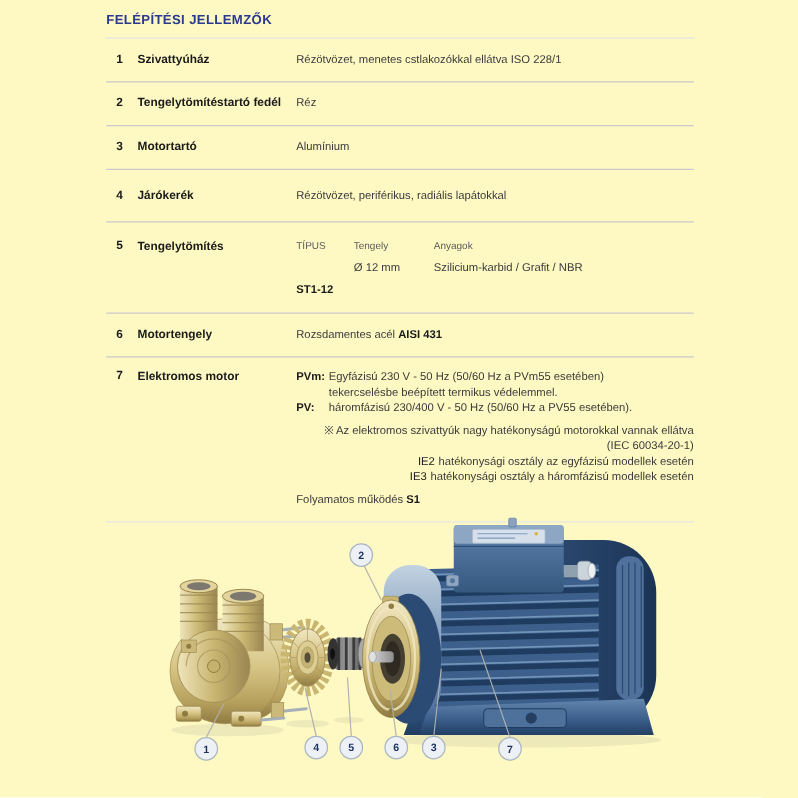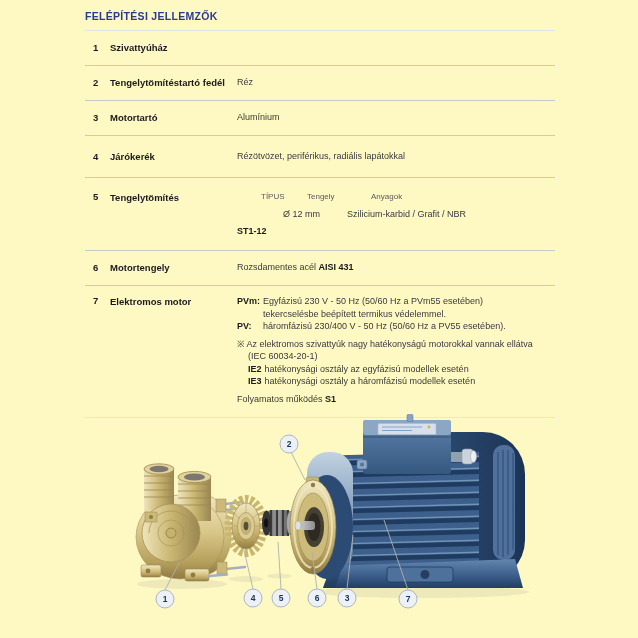--- a/index.html
+++ b/index.html
@@ -13,48 +13,49 @@
   .row.r4{padding:14px 0;}
   .row.r5{padding:13px 0;}
   .row.r7{border-bottom:1px solid #e6e6e6;padding:9px 0 12px;}
   .cell-num{width:25px;box-sizing:border-box;padding-left:8px;font-weight:bold;font-size:9.5px;color:#1a1a1a;flex-shrink:0;}
   .cell-label{width:127px;box-sizing:border-box;padding-right:12px;font-weight:bold;font-size:9.5px;line-height:13px;color:#1a1a1a;flex-shrink:0;}
   .cell-desc{flex:1;font-size:9px;line-height:12.5px;color:#3a3a3a;}
   .b{font-weight:bold;color:#1a1a1a;}
   
   .seal-table{width:100%;}
   .seal-hrow,.seal-vrow{display:flex;}
-  .seal-hrow{font-size:8px;color:#5a5a5a;margin-bottom:4px;margin-left:24px;}
+  .seal-hrow{font-size:8px;color:#5a5a5a;margin-bottom:4px;}
   .seal-vrow{font-size:9px;color:#3a3a3a;}
   .sc1{width:46px;}.sc2{width:64px;}.sc3{flex:1;}
   .seal-type{font-weight:bold;color:#1a1a1a;margin-top:17px;}
   
   .m-line{display:block;}
   .m-lab{display:inline-block;width:26px;font-weight:bold;color:#1a1a1a;}
   .m-ind{padding-left:26px;}
-  .m-note{margin-top:5px;}
+  .m-note{margin-top:5px;text-align:right;}
   .m-sub{padding-left:11px;}
   .m-cont{margin-top:5px;}
-  .ie-lab{font-weight:bold;color:#1a1a1a;margin-right:3px;}
+  .ie-lab{font-weight:normal;color:#1a1a1a;margin-right:3px;}
   
   .diagram{position:absolute;left:85px;top:400px;width:470px;height:238px;}
   .callout-num{font-size:8.5px;font-weight:bold;fill:#1D3461;}
 </style>
 </head>
 <body>
 
 <div class="page">
   <div class="content">
     <div class="doc-title">FELÉPÍTÉSI JELLEMZŐK</div>
 
     <div class="spec-table">
 
       <div class="row r1">
         <div class="cell-num">1</div>
         <div class="cell-label">Szivattyúház</div>
+        <div class="cell-desc">Rézötvözet, menetes cstlakozókkal ellátva ISO 228/1</div>
       </div>
 
       <div class="row r2">
         <div class="cell-num">2</div>
         <div class="cell-label">Tengelytömítéstartó fedél</div>
         <div class="cell-desc">Réz</div>
       </div>
 
       <div class="row r3">
         <div class="cell-num">3</div>

